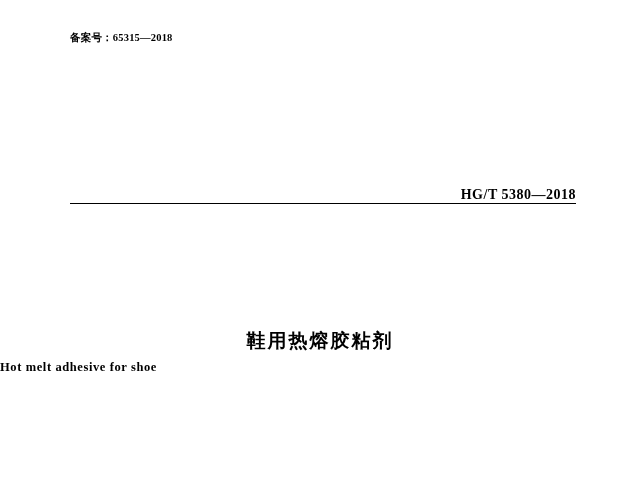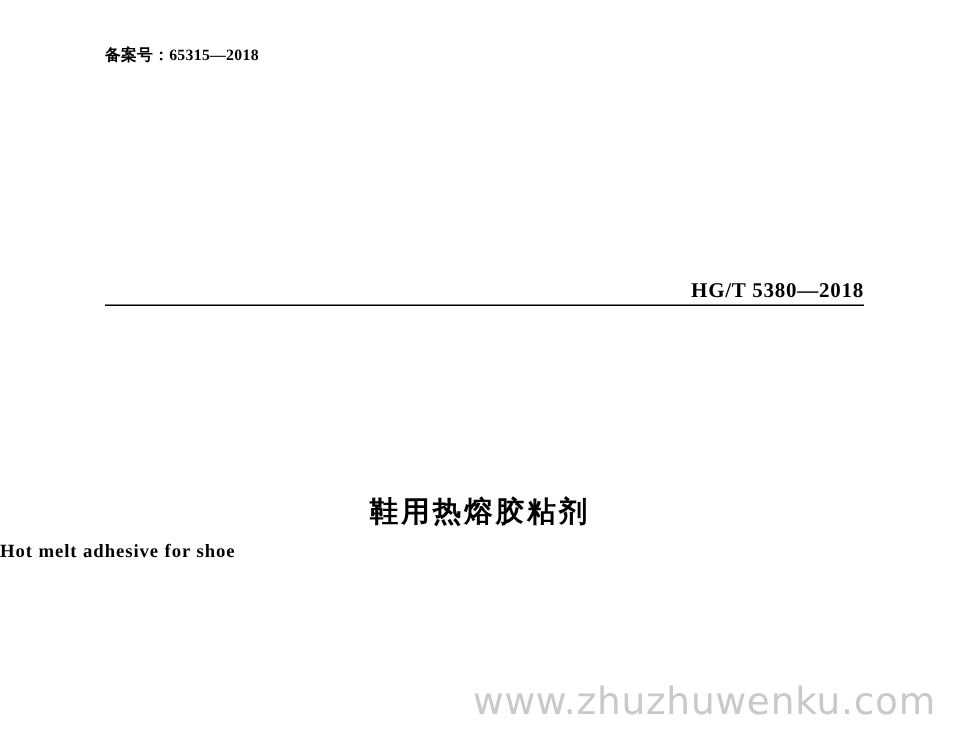--- a/index.html
+++ b/index.html
@@ -135,15 +135,14 @@
 
 
 
   <div class="std-no">HG/T 5380—2018</div>
 
   <div class="rule"></div>
 
   <div class="doc-title-cn">鞋用热熔胶粘剂</div>
   <div class="doc-title-en">Hot melt adhesive for shoe</div>
 
-  <div class="watermark">www.zhuzhuwenku.com</div>
 
 </div>
 
 </body></html>

